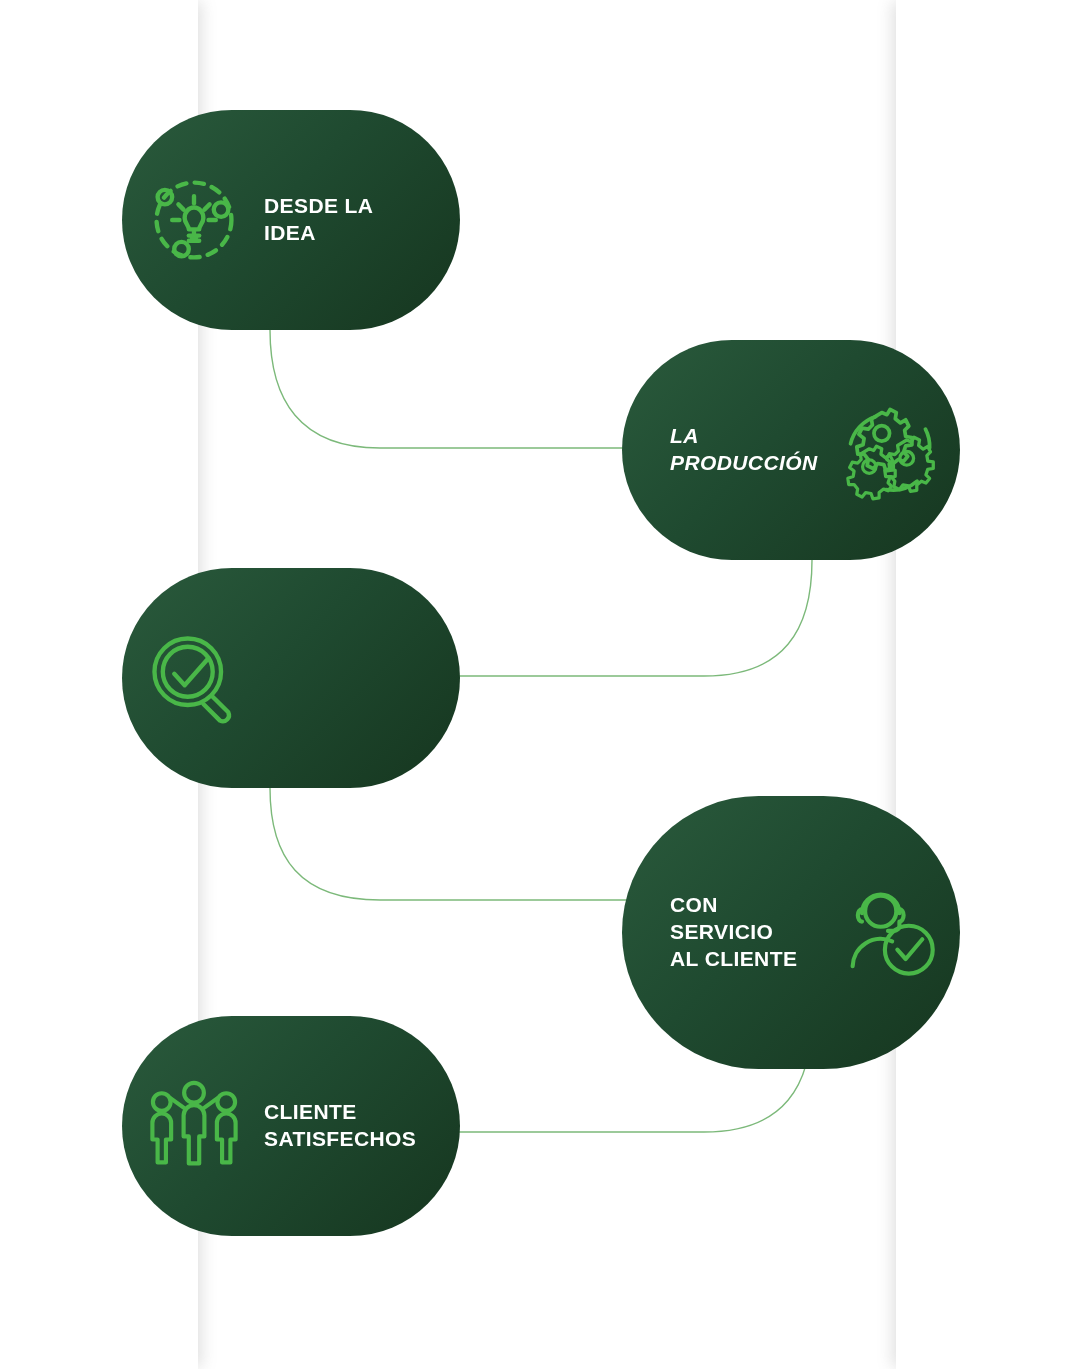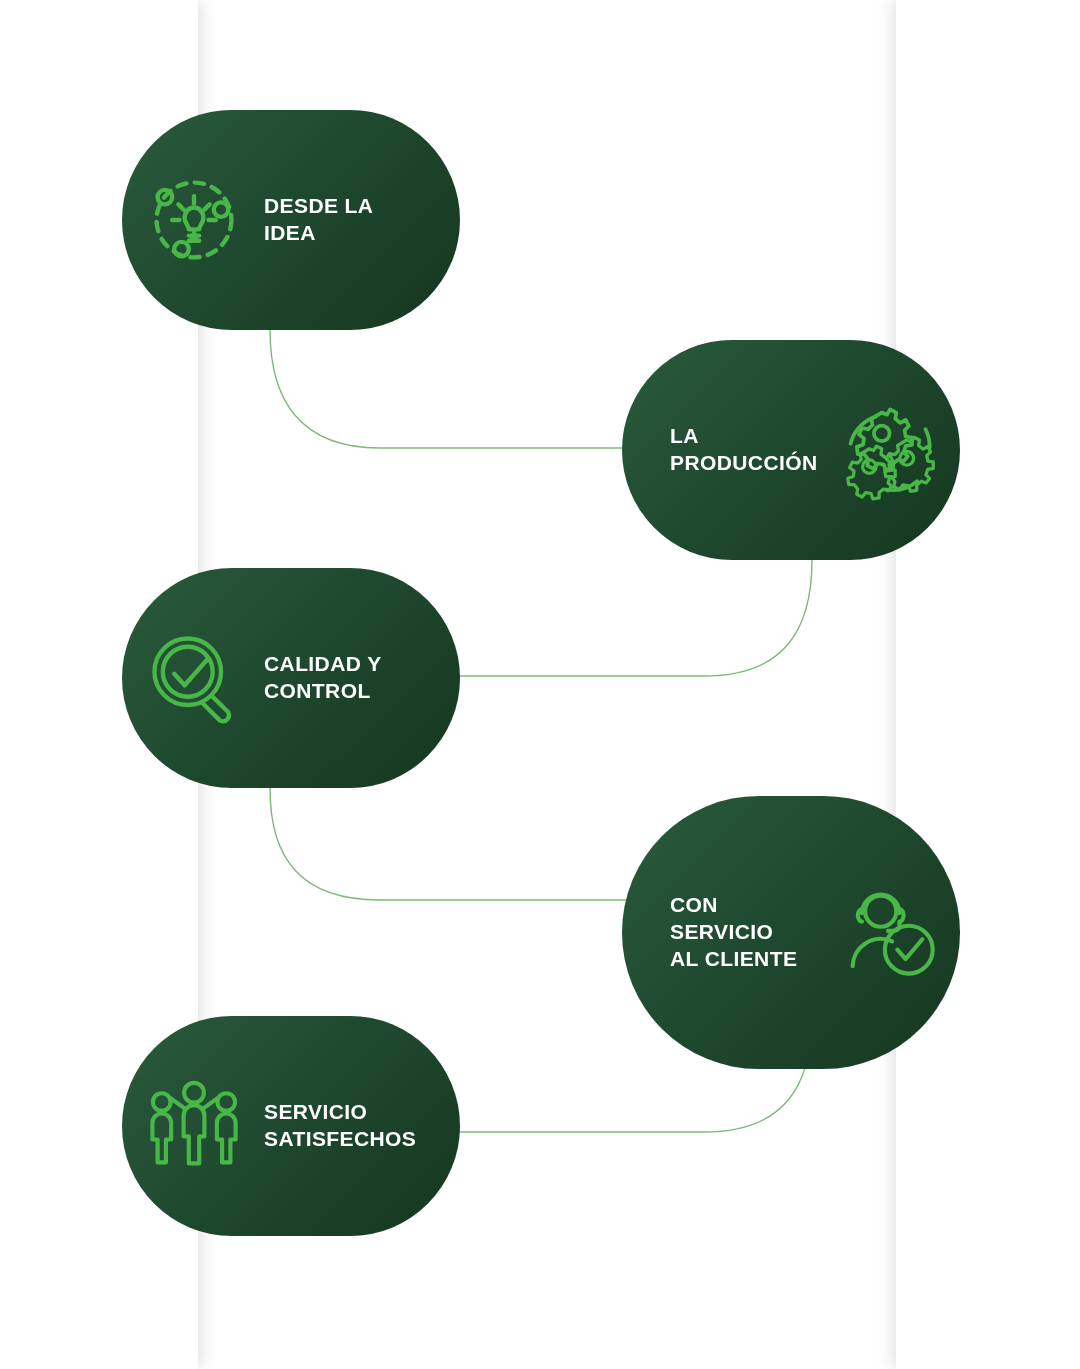--- a/index.html
+++ b/index.html
@@ -85,21 +85,21 @@
     line-height: 1.28;
     letter-spacing: 0.4px;
     color: #ffffff;
     white-space: pre-line;
   }
   .pill.left  .pill-label { margin-left: 18px; text-align: left; }
   .pill.right .pill-label { margin-right: 14px; text-align: left; flex: 1 1 auto; padding-left: 28px;}
 
   
   #pill-1 { top: 110px;  height: 220px; }
-  #pill-2 { top: 340px;  height: 220px; }
+  #pill-2 { top: 340px;  height: 220px; font-style: italic; }
   #pill-3 { top: 568px;  height: 220px; }
   #pill-4 { top: 796px;  height: 273px; }
   #pill-5 { top: 1016px; height: 220px; }
 </style>
 </head>
 <body>
 
 <div id="stage">
 
   <div class="band band-left"></div>
@@ -178,22 +178,20 @@
       <div class="pill-icon">
         <svg viewBox="0 0 100 100">
           <g fill="none" stroke="#49b748" stroke-width="4.2" stroke-linecap="round" stroke-linejoin="round">
             <circle cx="44" cy="44" r="32"></circle>
             <circle cx="44" cy="44" r="24"></circle>
             <path d="M67 67 l16 16 a6 6 0 0 1 -8 8 l-16 -16"></path>
             <path d="M31 46 l10 11 22 -25"></path>
           </g>
         </svg>
       </div>
-      <div class="pill-label">CALIDAD Y
-CONTROL</div>
     </div>
   </div>
 
   <div class="pill right" id="pill-4">
     <div class="pill-inner">
       <div class="pill-label">CON SERVICIO
 AL CLIENTE</div>
       <div class="pill-icon">
         <svg viewBox="0 0 100 100">
           <g fill="none" stroke="#49b748" stroke-width="4" stroke-linecap="round" stroke-linejoin="round">
@@ -226,18 +224,18 @@
             <circle cx="81" cy="27" r="8.5"></circle>
             <path d="M81 38 h0 a9 9 0 0 1 9 9 v16 h-5 v22 h-8 v-22 h-5 v-16 a9 9 0 0 1 9 -9 z"></path>
 
             <circle cx="50" cy="18" r="9.5"></circle>
             <path d="M50 30 a10 10 0 0 1 10 10 v20 h-5 v26 h-10 v-26 h-5 v-20 a10 10 0 0 1 10 -10 z"></path>
             <path d="M41 33 l-14 -10"></path>
             <path d="M59 33 l14 -10"></path>
           </g>
         </svg>
       </div>
-      <div class="pill-label">SERVICIO
+      <div class="pill-label">CLIENTE
 SATISFECHOS</div>
     </div>
   </div>
 
 </div>
 
 </body></html>

